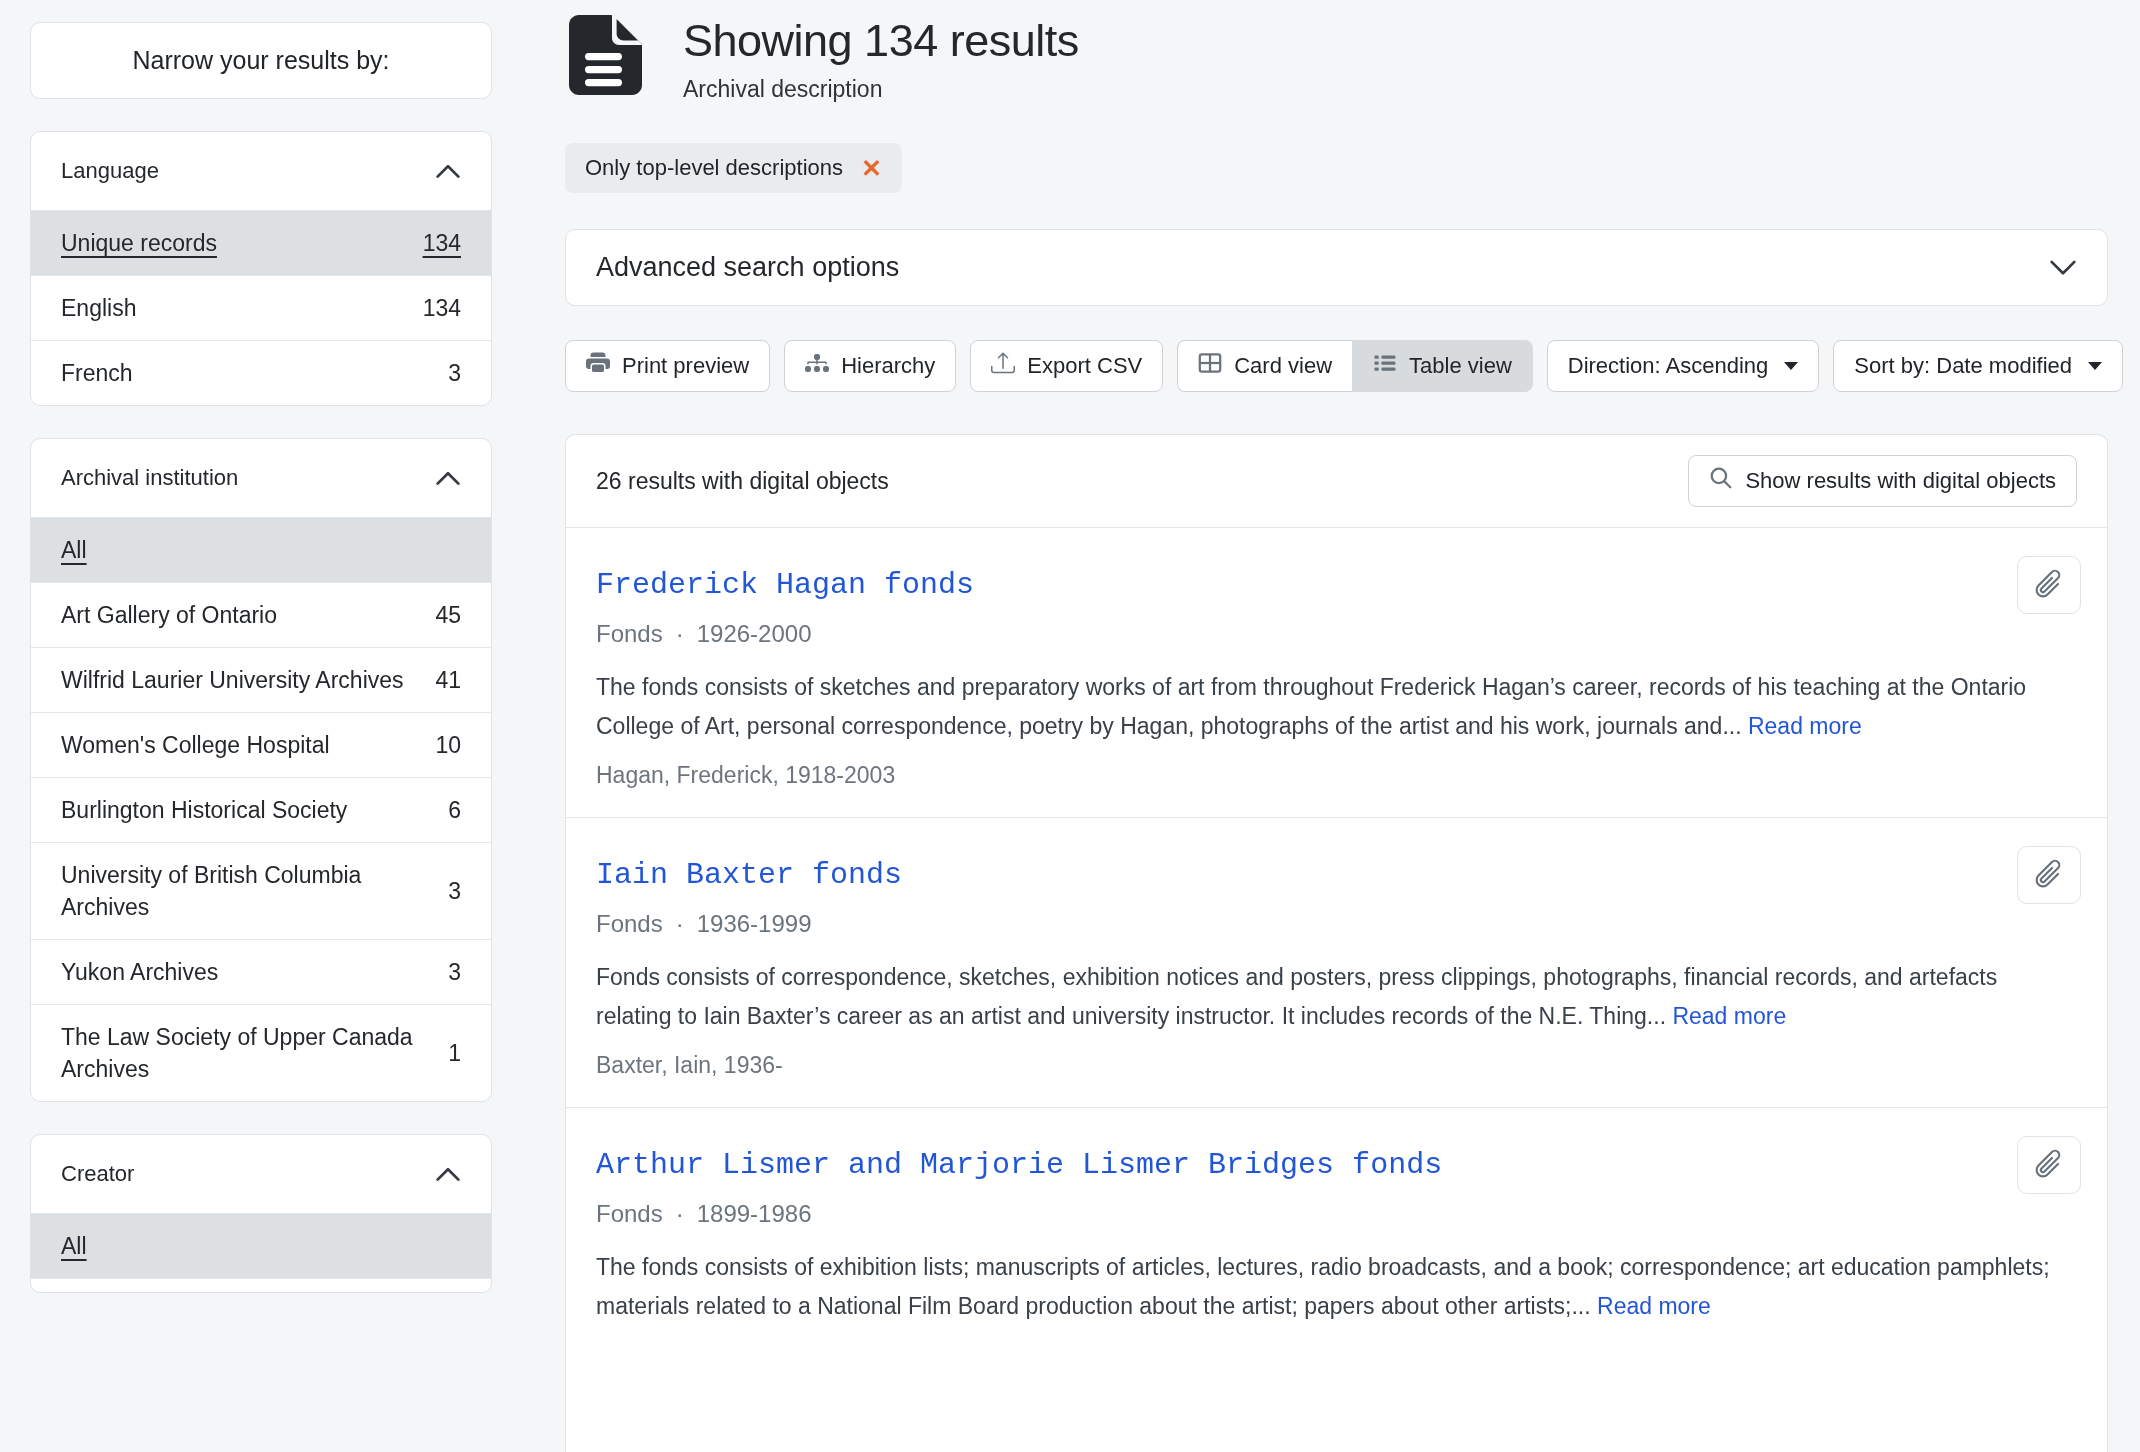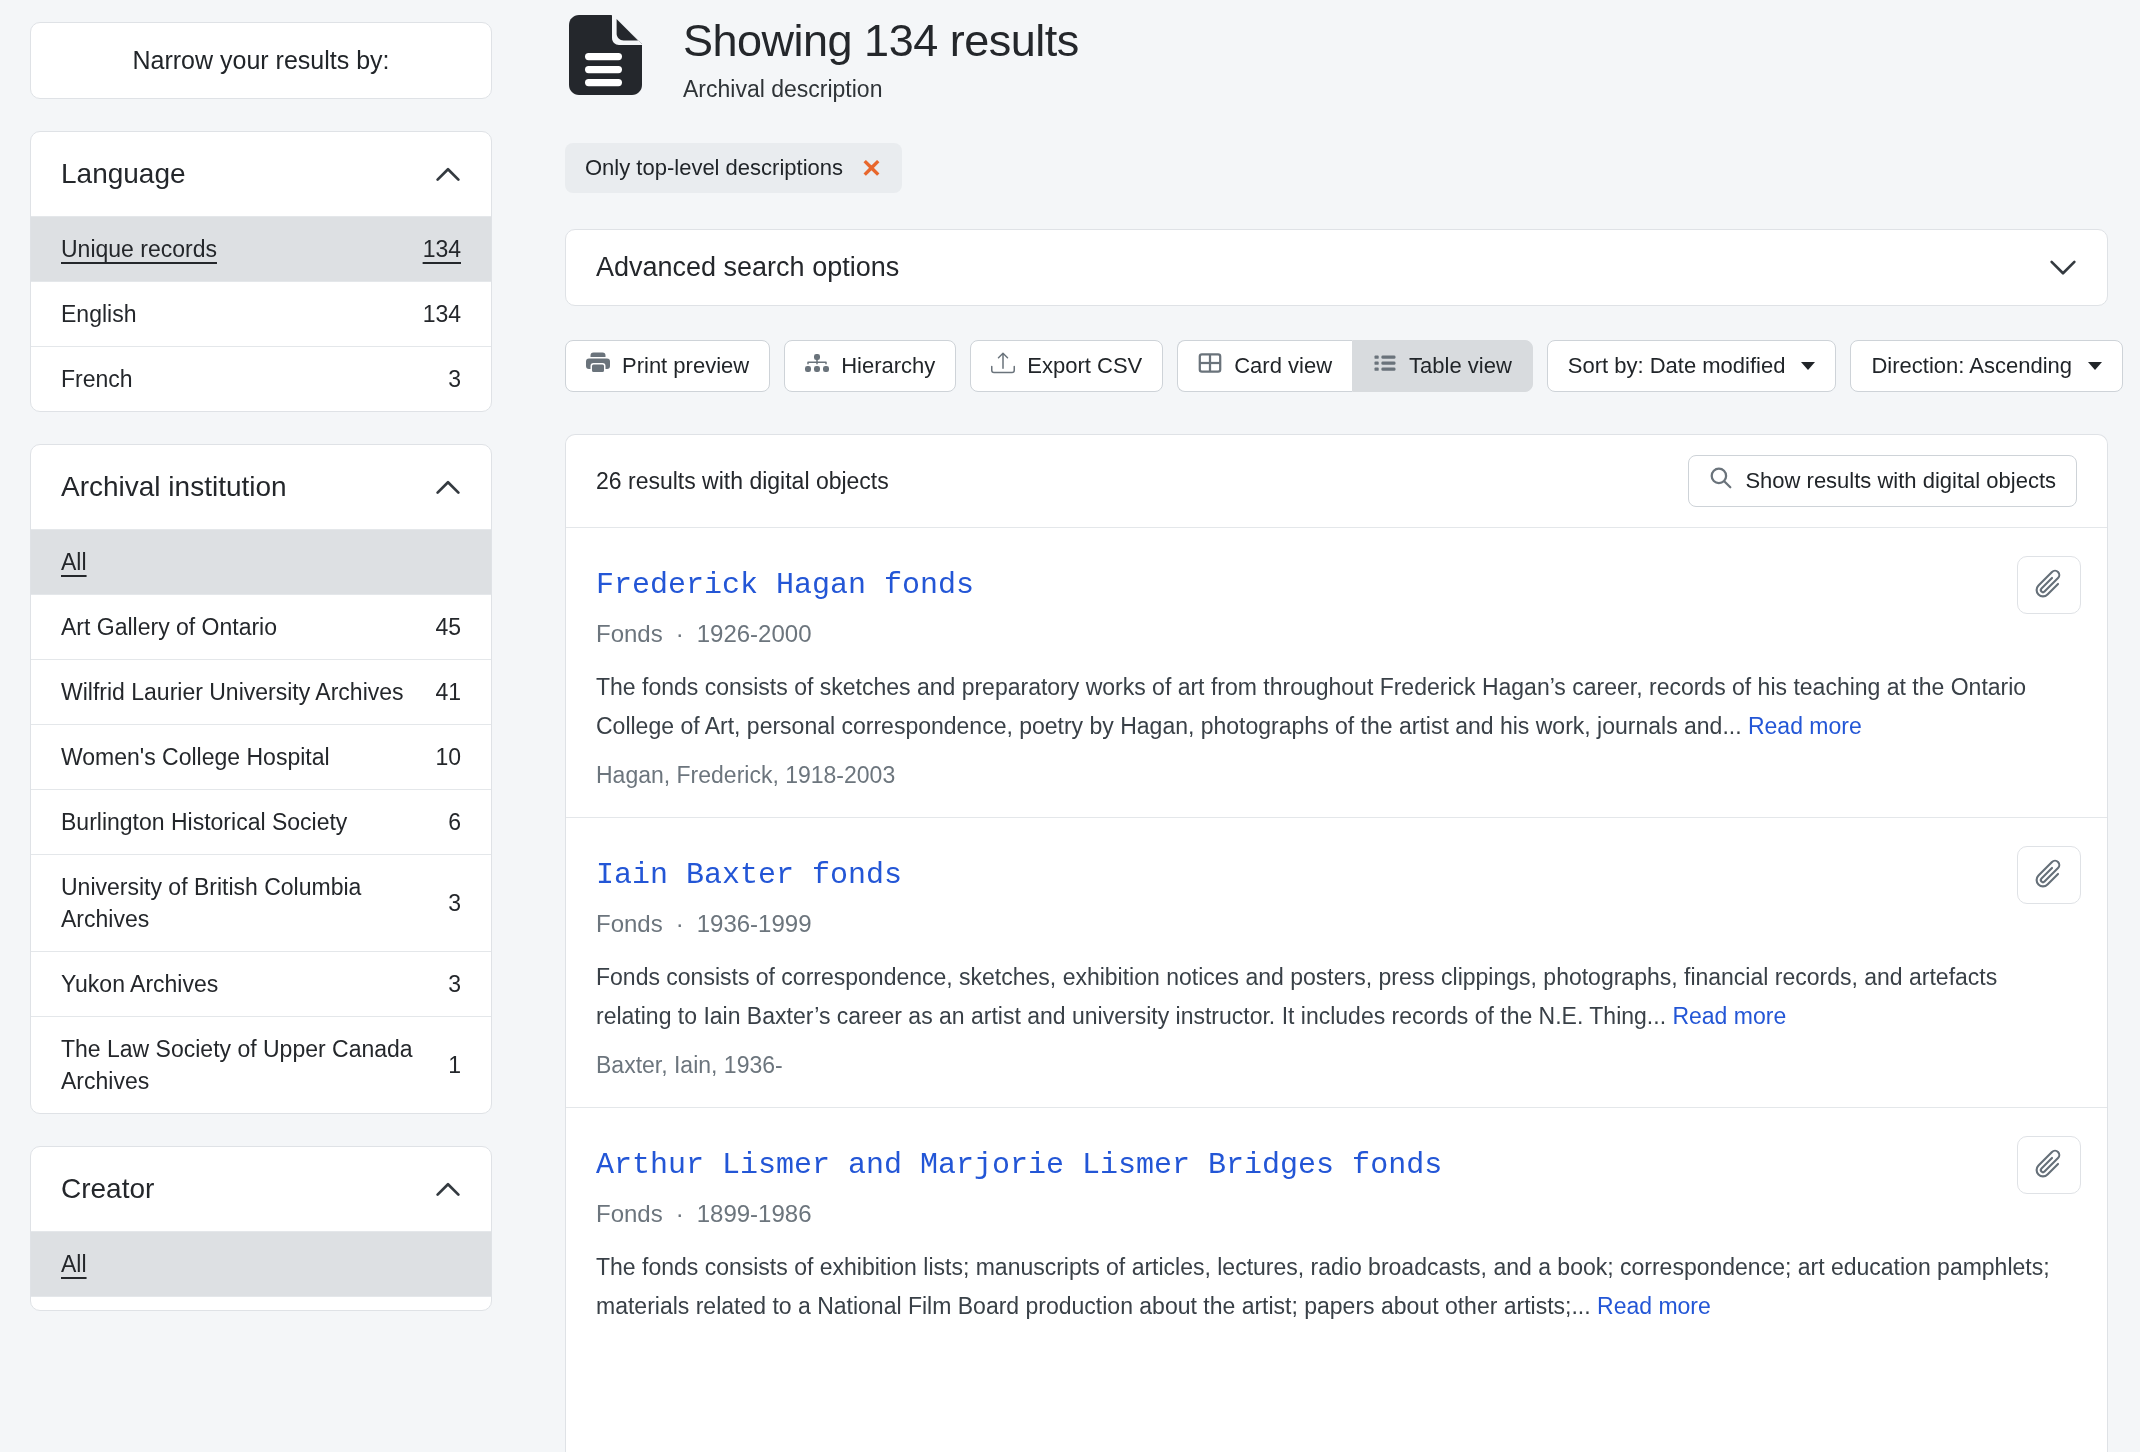--- a/index.html
+++ b/index.html
@@ -10,21 +10,21 @@
     color:#24272b;
     position:relative;
   }
   
   .card { background:#fff; border:1px solid #dfe2e6; border-radius:10px; }
 
   
   .sidebar { position:absolute; left:30px; top:22px; width:462px; }
   .narrow-card { padding:23px 10px; text-align:center; font-size:25px; color:#212529; }
   .facet-card { margin-top:32px; overflow:hidden; }
-  .facet-header { display:flex; justify-content:space-between; align-items:center; padding:26px 30px; font-size:28px;gap:29px; }
+  .facet-header { display:flex; justify-content:space-between; align-items:center; padding:26px 30px; font-size:22px;gap:29px; }
   .facet-rows .facet-row { display:flex; justify-content:space-between; align-items:center; gap:24px; padding:16px 30px; border-top:1px solid #e4e7ea; font-size:23px; line-height:32px; }
   .facet-row.selected { background:#dde0e3; }
   .facet-row.selected .flabel, .facet-row.selected .fcount { text-decoration:underline; text-underline-offset:5px; }
   .fcount { white-space:nowrap; }
   .facet-row.partial { height:14px; padding:0 30px; }
 
   
   .main { position:absolute; left:565px; top:14px; width:1543px; }
   .page-header { display:flex; gap:40px; align-items:flex-start; }
   .doc-icon svg { display:block; }
@@ -228,26 +228,26 @@
               <rect x="5.6" y="3" width="9.4" height="2.2" rx="0.9"></rect>
               <rect x="1" y="7" width="2.8" height="2.2" rx="0.6"></rect>
               <rect x="5.6" y="7" width="9.4" height="2.2" rx="0.9"></rect>
               <rect x="1" y="11" width="2.8" height="2.2" rx="0.6"></rect>
               <rect x="5.6" y="11" width="9.4" height="2.2" rx="0.9"></rect>
             </svg></span>
         <span>Table view</span>
       </button>
     </div>
 
+    <button class="btn">
+      <span>Direction: Ascending</span>
+      <span class="caret-down"></span>
+    </button>
     <button class="btn push">
       <span>Sort by: Date modified</span>
-      <span class="caret-down"></span>
-    </button>
-    <button class="btn">
-      <span>Direction: Ascending</span>
       <span class="caret-down"></span>
     </button>
   </div>
 
   <div class="results-card">
     <div class="results-header">
       <span class="results-info">26 results with digital objects</span>
       <button class="btn">
         <span><svg width="24" height="24" viewBox="0 0 16 16">
               <g fill="none" stroke="#6a737b" stroke-width="1.5" stroke-linecap="round">

